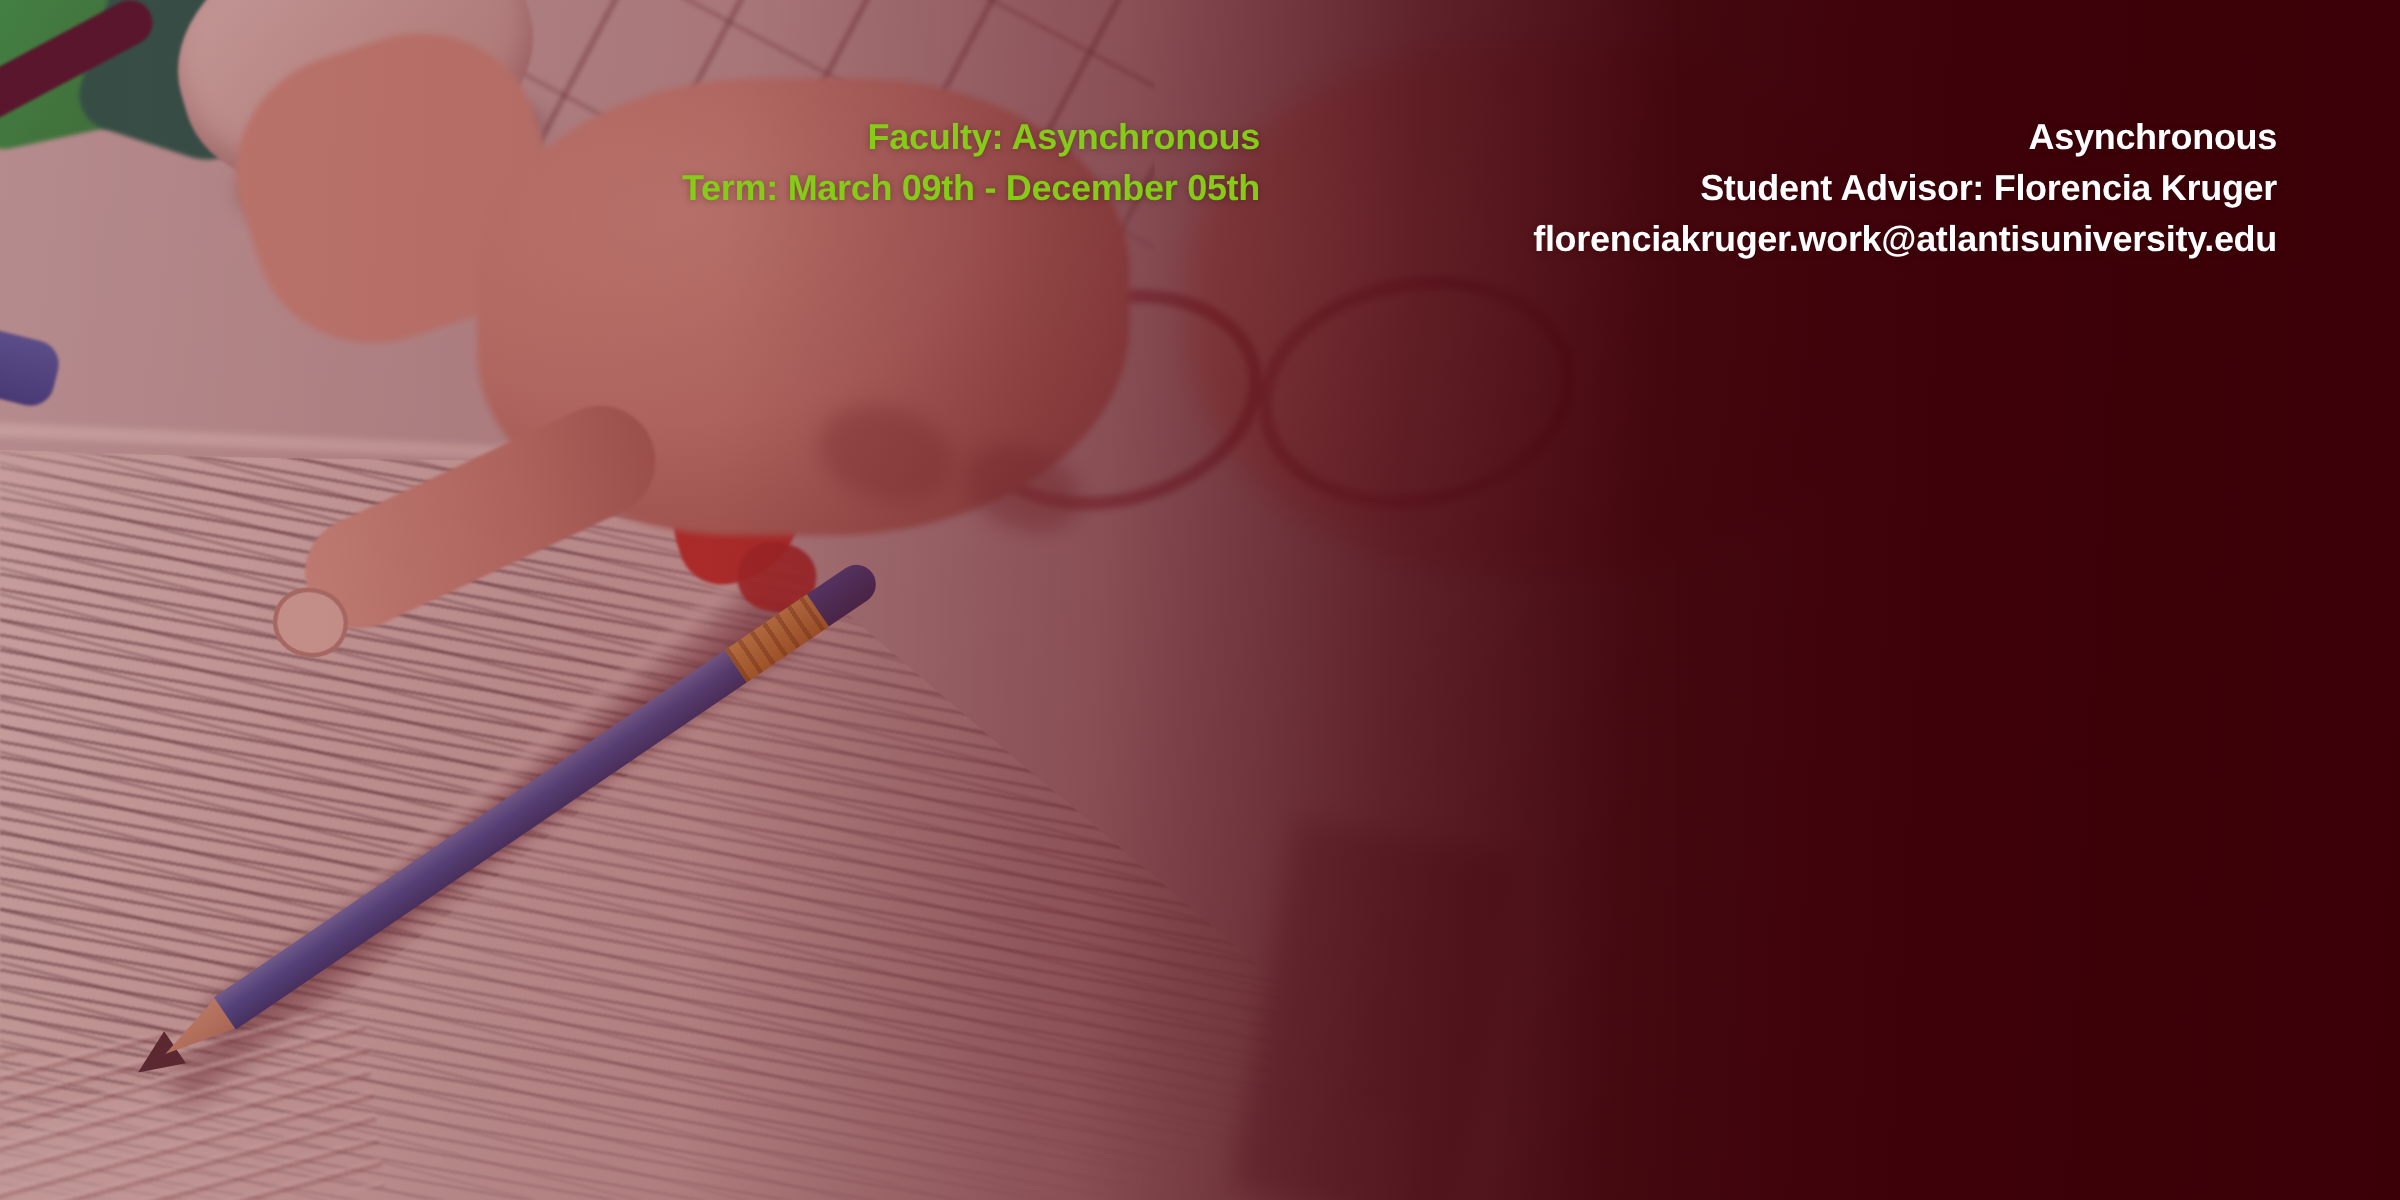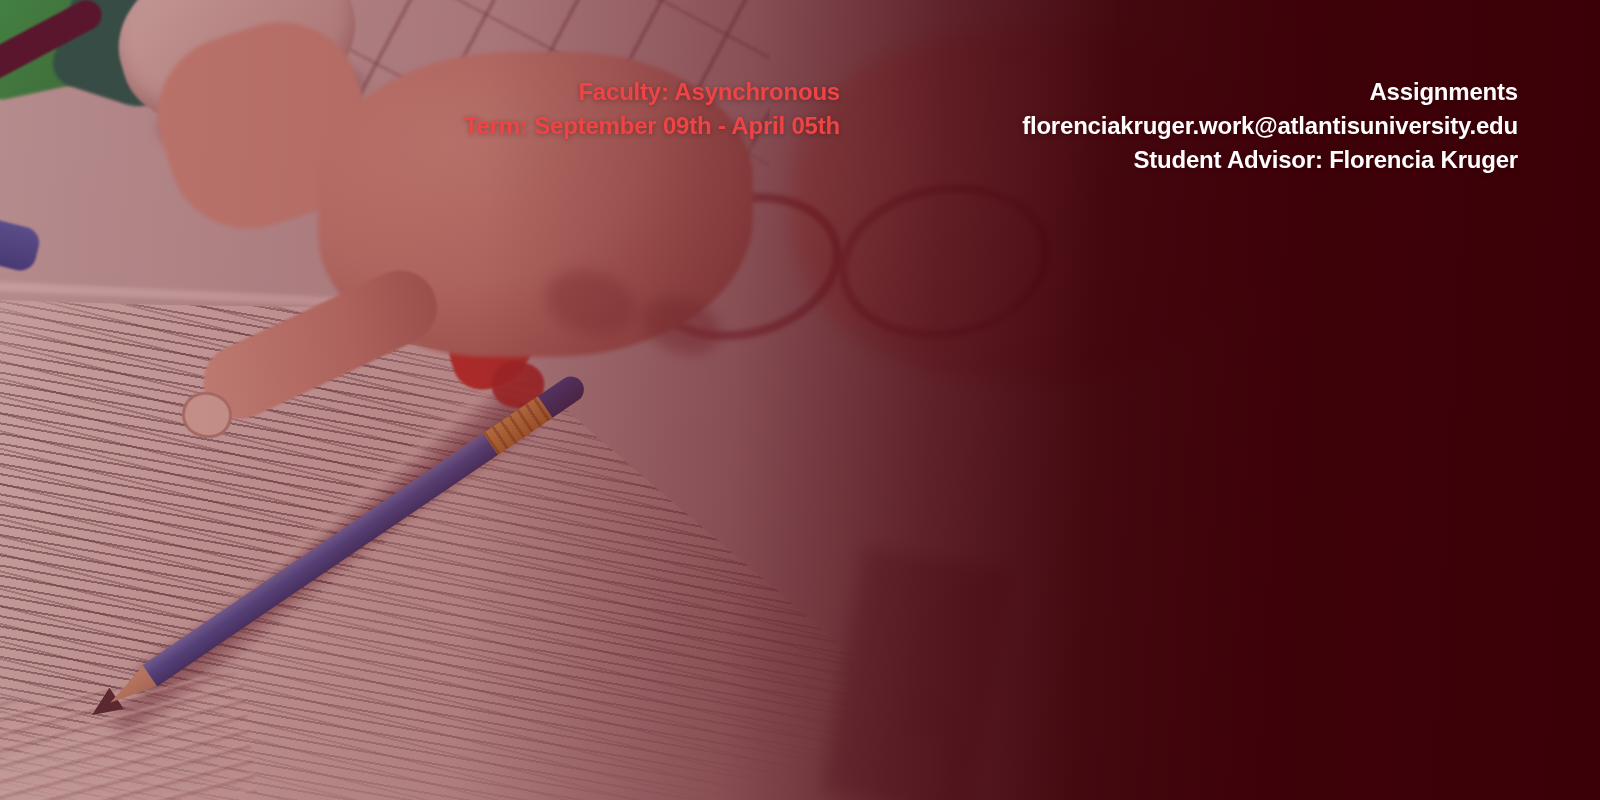--- a/index.html
+++ b/index.html
@@ -181,22 +181,22 @@
   </div>
 
   <div class="p streak1"></div>
   <div class="p streak2"></div>
   <div class="p shade-right"></div>
   <div class="p glint"></div>
 </div>
 
 <div id="overlay" style="--od: #3e0109;"></div>
 
-<div class="info" id="info-left" style="color: #ef4444;">
+<div class="info" id="info-left" style="color: #84cc16;">
   <div>Faculty: Asynchronous</div>
-  <div>Term: September 09th - April 05th</div>
+  <div>Term: March 09th - December 05th</div>
 </div>
 
 <div class="info" id="info-right" style="color: rgb(255, 255, 255);">
-  <div>Assignments</div>
+  <div>Asynchronous</div>
+  <div>Student Advisor: Florencia Kruger</div>
   <div>florenciakruger.work@atlantisuniversity.edu</div>
-  <div>Student Advisor: Florencia Kruger</div>
 </div>
 
 </body></html>

